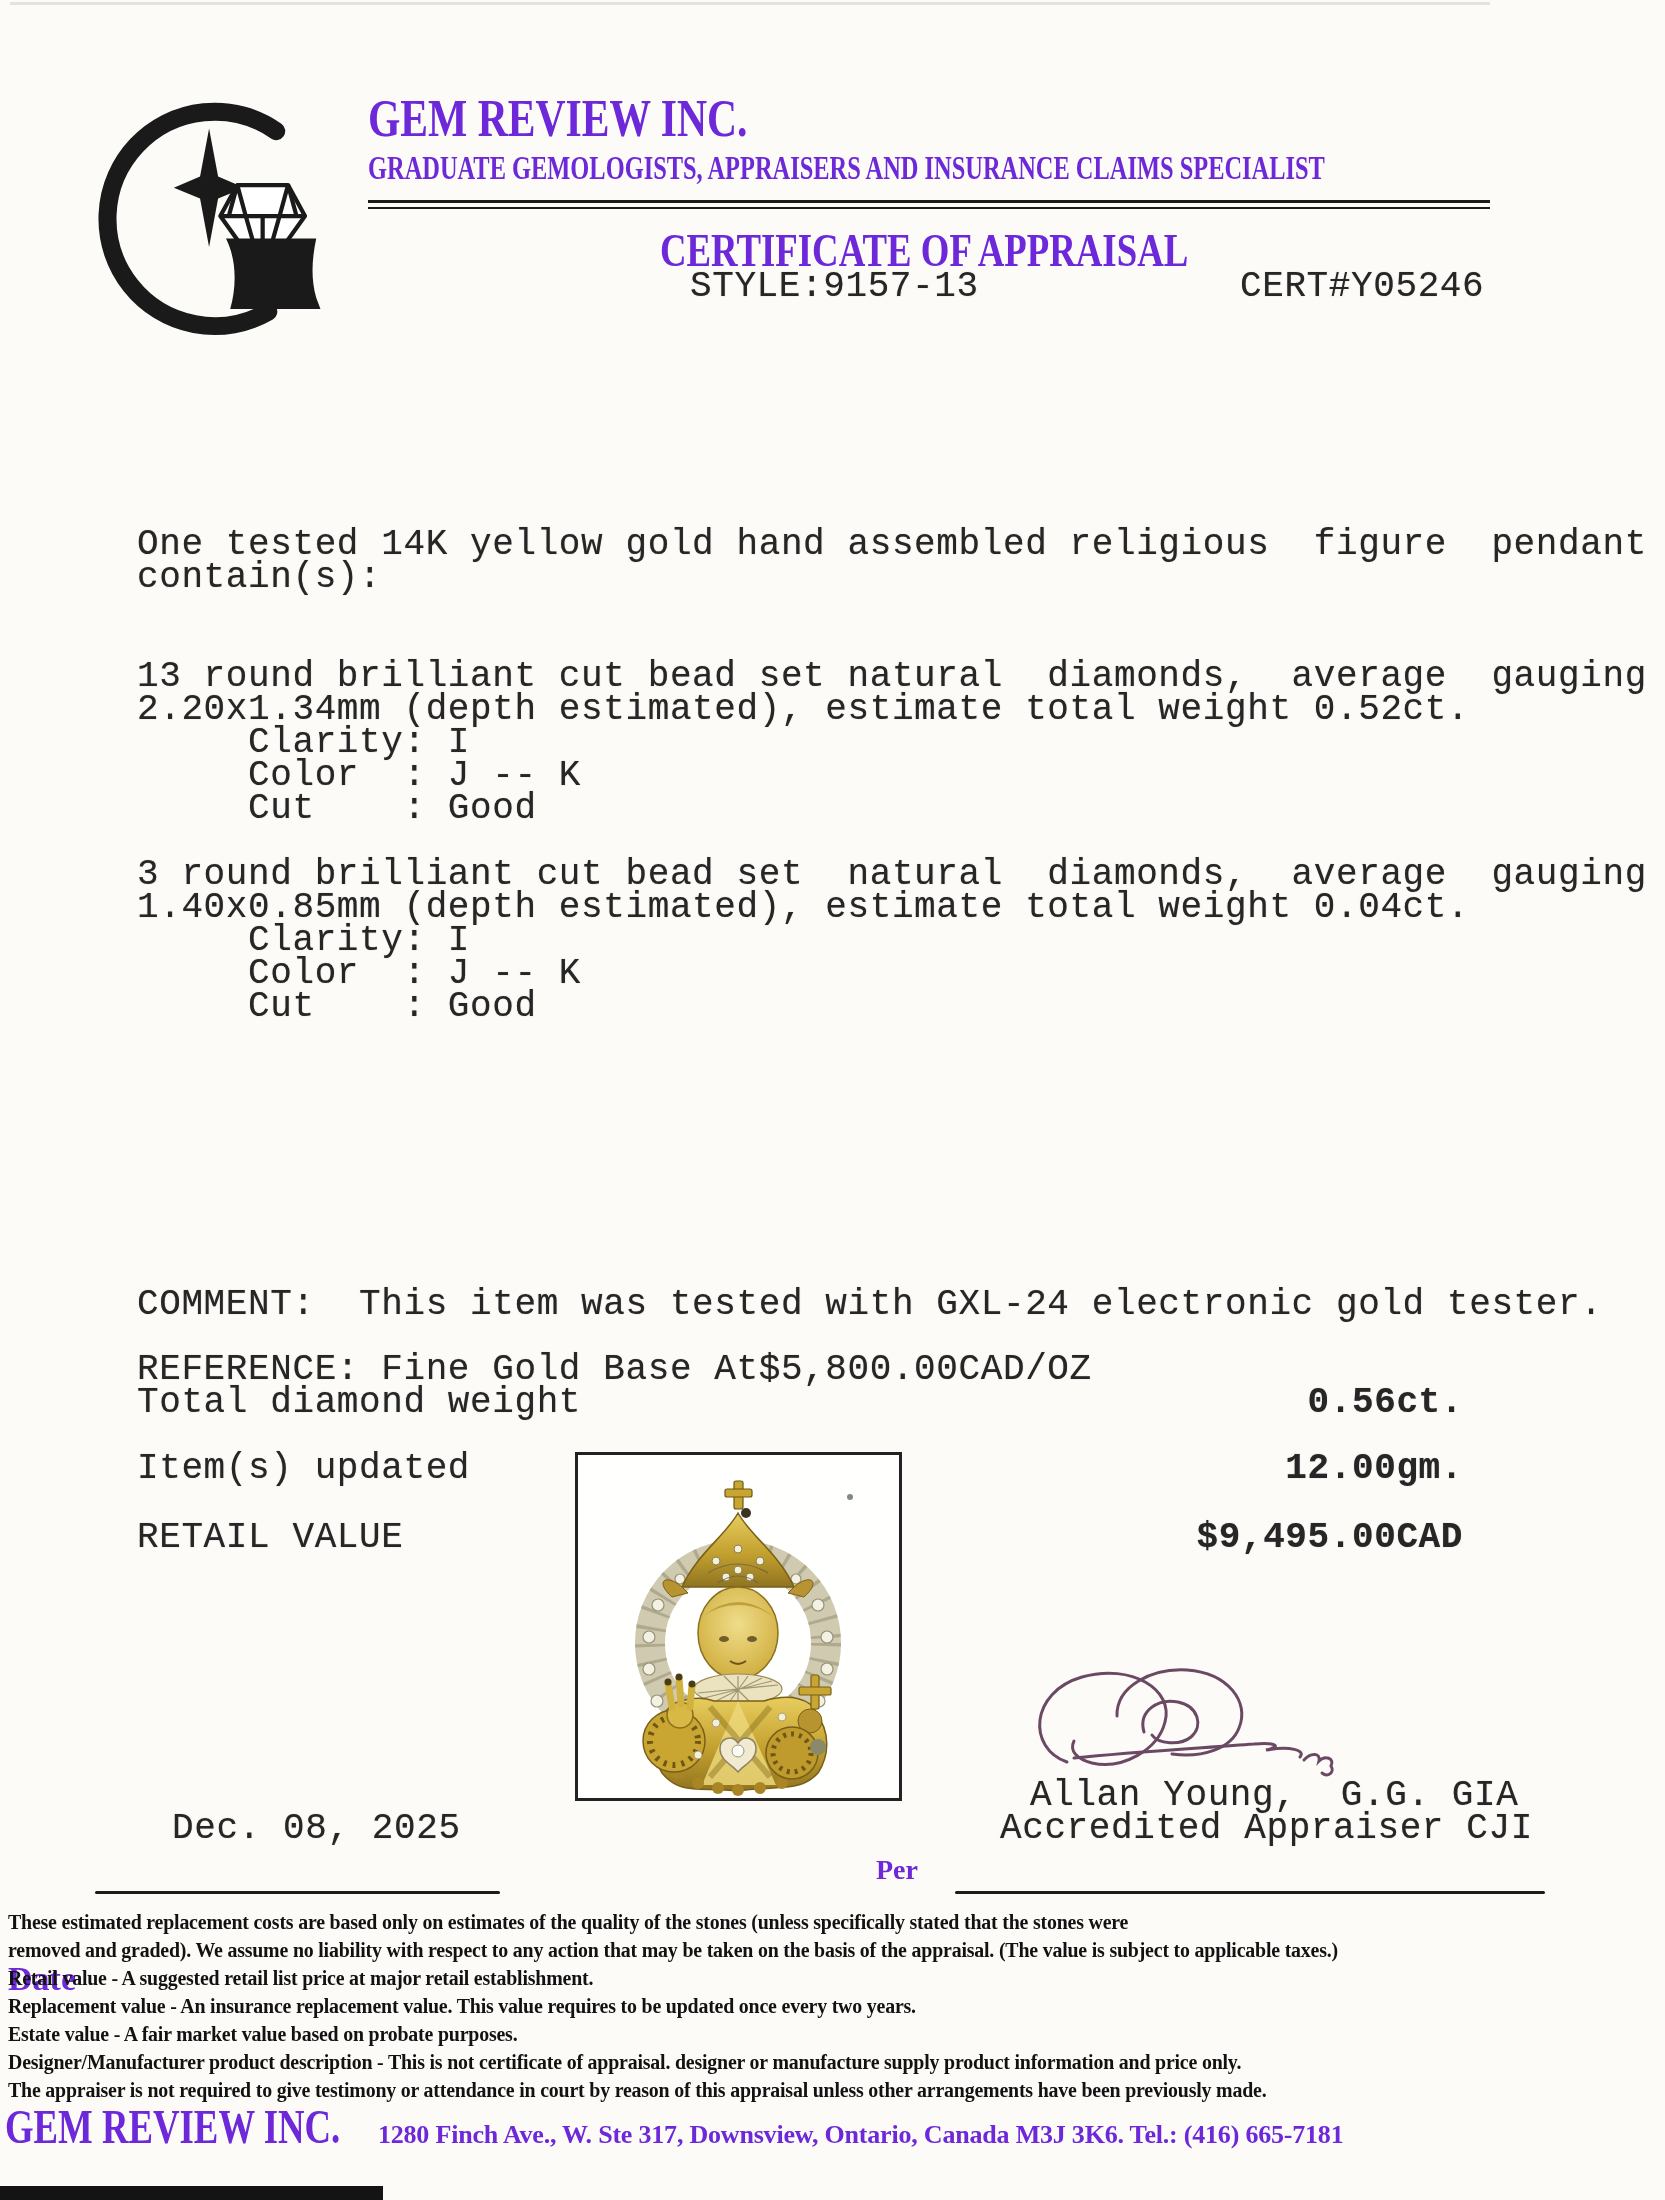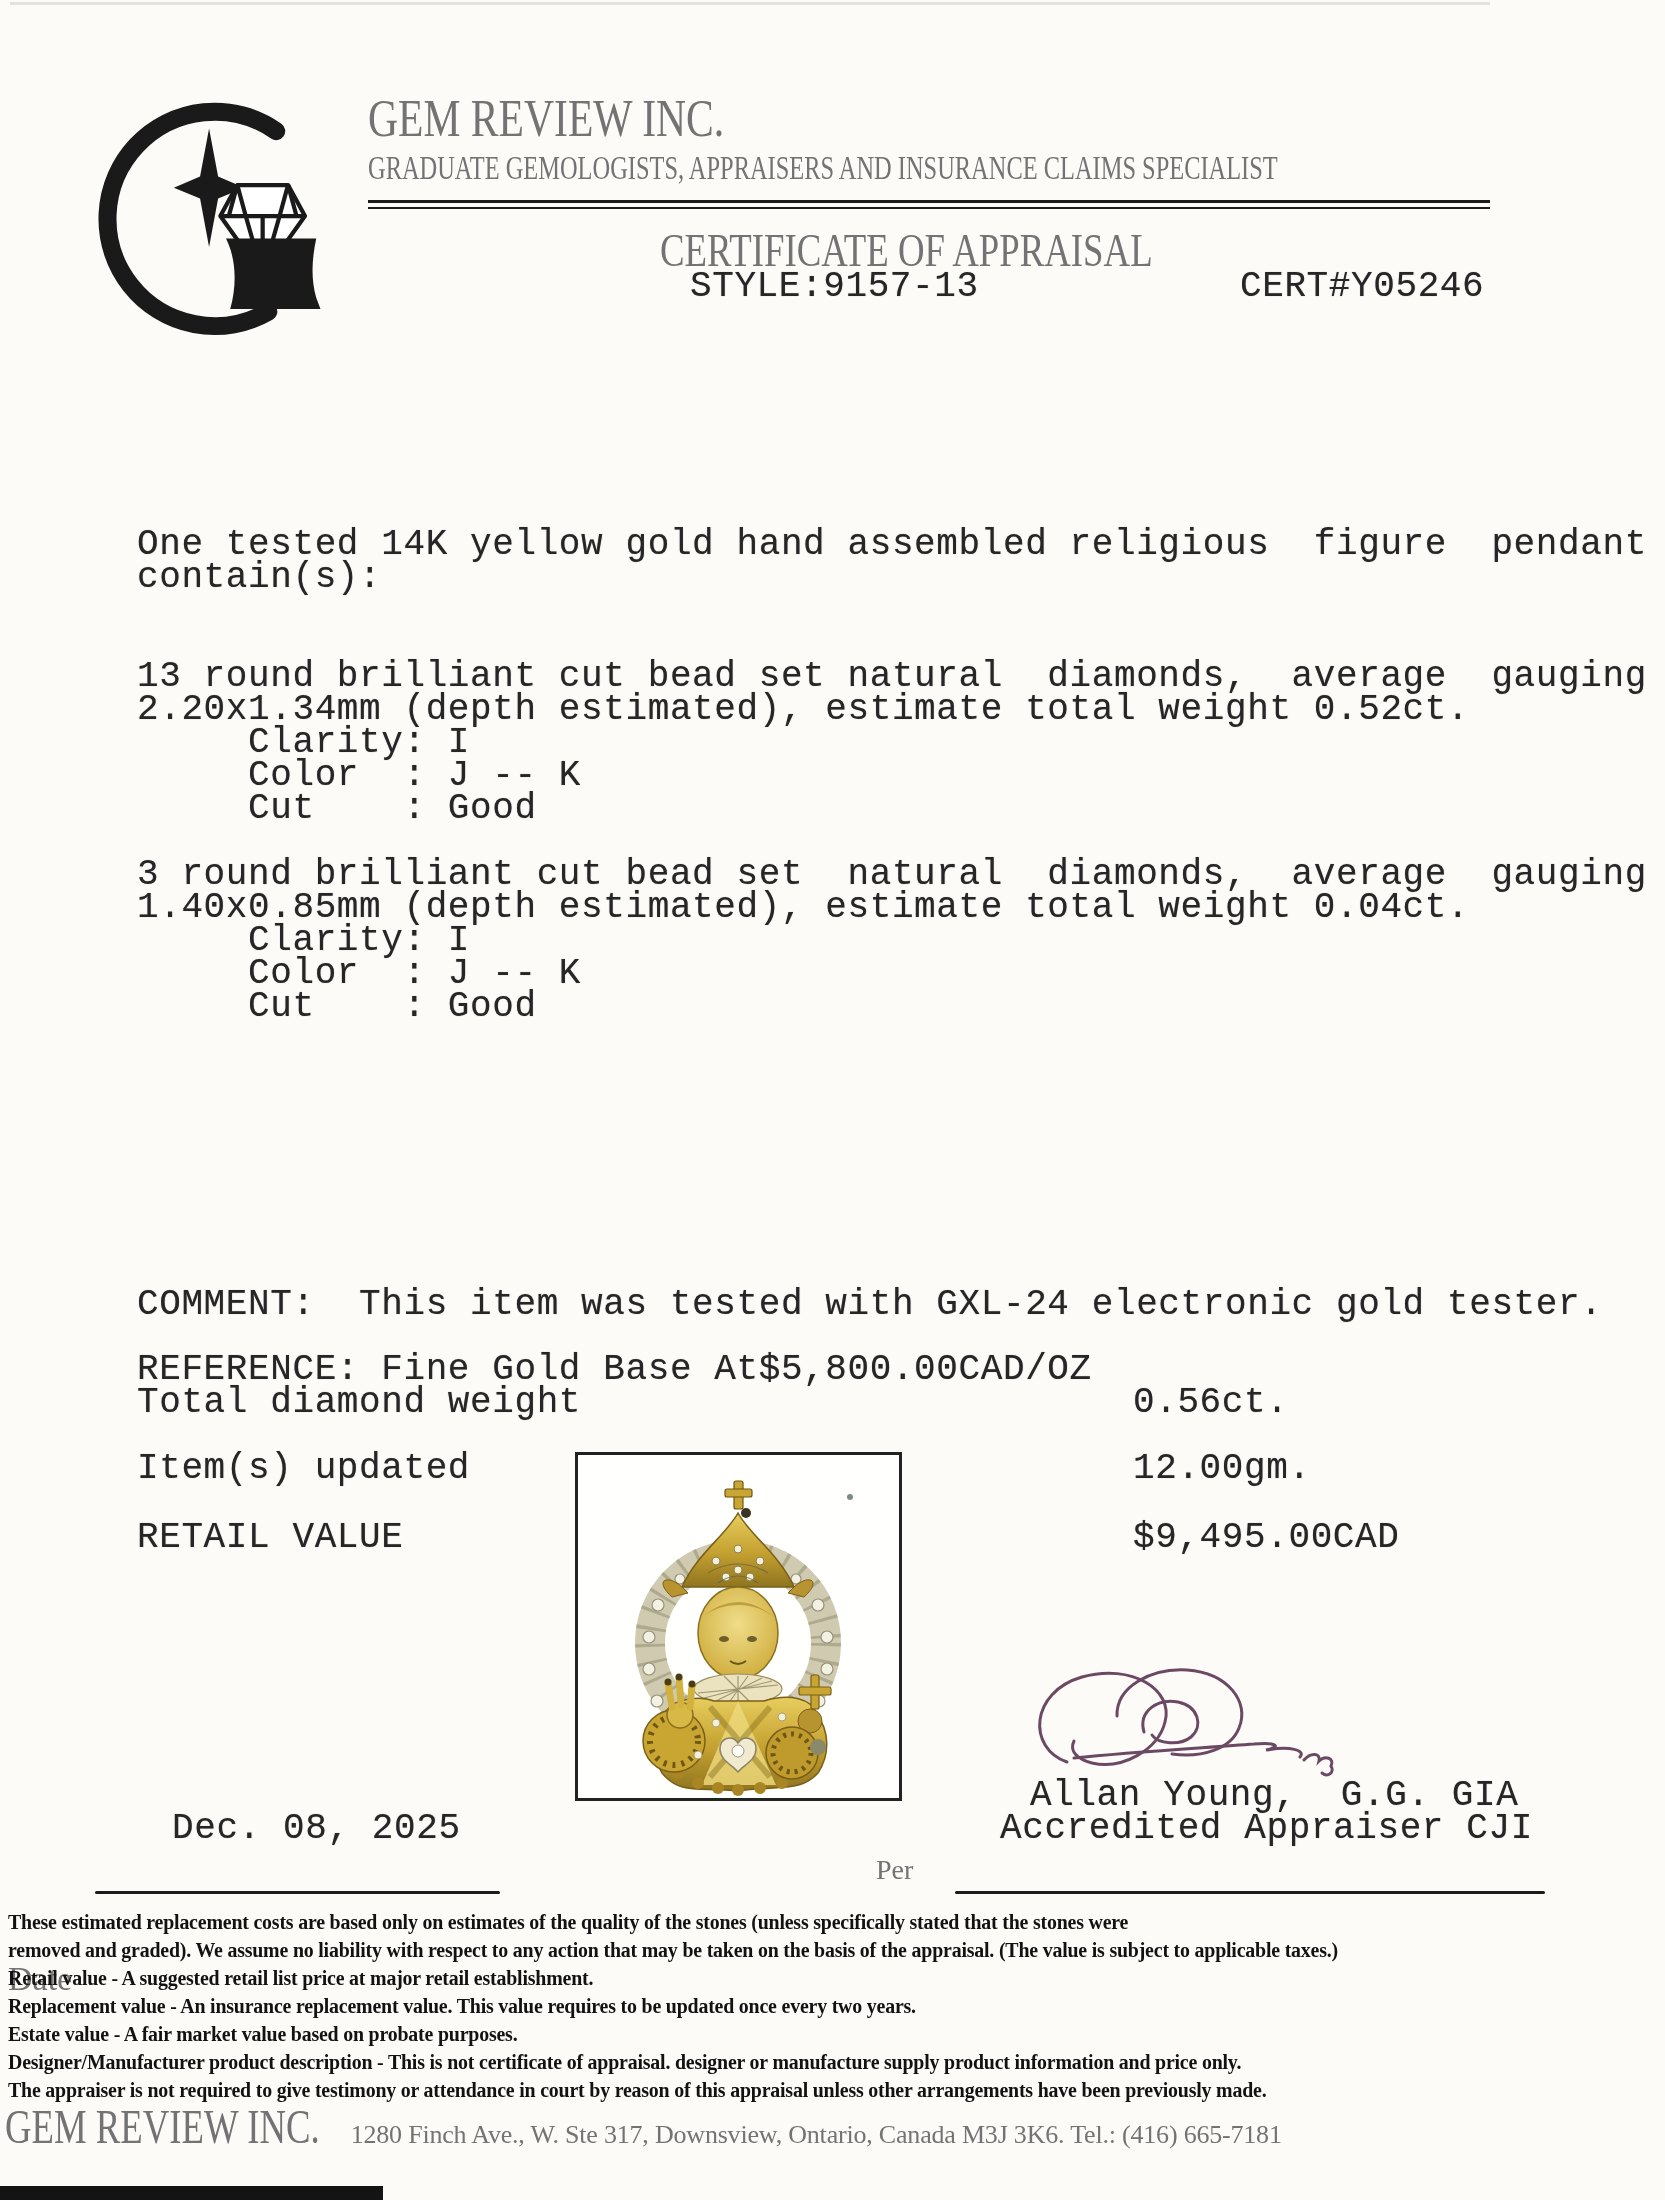--- a/index.html
+++ b/index.html
@@ -11,26 +11,26 @@
     color:#1d1d1d;
     overflow:hidden;
   }
   .abs{position:absolute;}
   .mono{
     font-family:"Liberation Mono","DejaVu Sans Mono",monospace;
     font-size:36px;line-height:33px;letter-spacing:0.6px;
     color:#262626;white-space:pre;
     text-shadow:0 0 1px rgba(45,45,45,.45);
   }
-  .serifbold{font-weight:normal;color:#737373;}
+  .serifbold{font-weight:bold;color:#6d28d9;}
   .squeeze{display:inline-block;transform-origin:left center;}
   .rule-double{border-top:3px solid #1c1c1c;border-bottom:2px solid #1c1c1c;height:4px;}
   .underline-bar{background:#1c1c1c;height:3px;border-radius:2px;}
   pre.mono{margin:0;}
-  .valcol{width:330px;text-align:left;}
+  .valcol{width:330px;text-align:right;font-weight:bold;}
   .fineprint{
     font-weight:bold;color:#121212;
     font-size:20.5px;line-height:28px;
     letter-spacing:-0.2px;white-space:pre-line;
     transform:scaleX(0.97);transform-origin:left top;
     width:1700px;
   }
   .footer-row{display:flex;align-items:baseline;gap:14px;}
   .scanline{background:#dcdcd6;opacity:.8;}
 </style>

